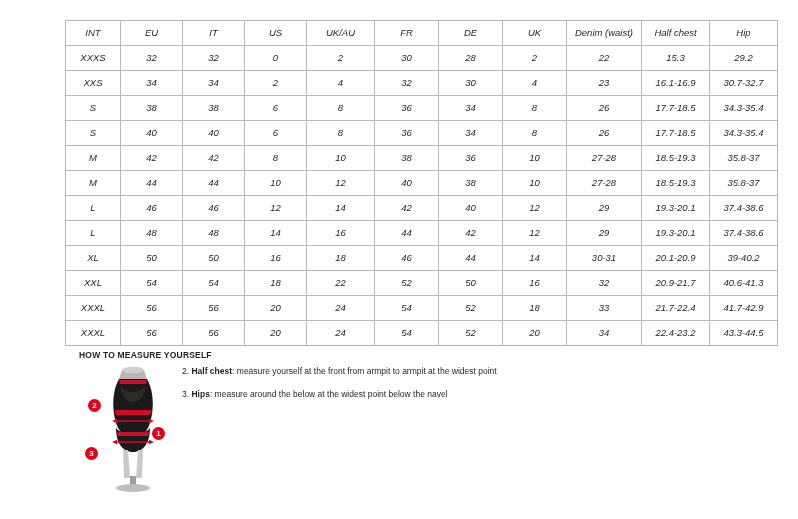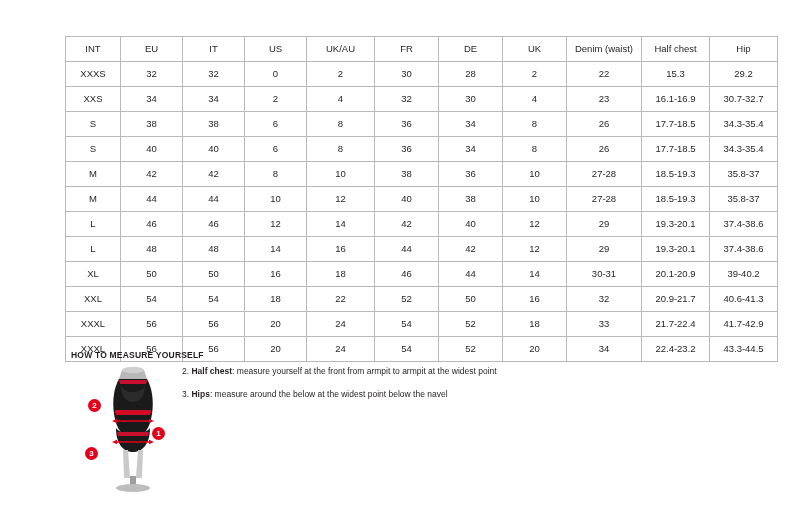--- a/index.html
+++ b/index.html
@@ -17,24 +17,25 @@
   }
   .sheet {
     position: absolute;
     left: 0; top: 0;
     width: 798px;
     height: 519px;
   }
   table.size-table {
     position: absolute;
     left: 65px;
-    top: 36px;
+    top: 20px;
     width: 668px;
     border-collapse: collapse;
     table-layout: fixed;
+    font-style: italic;
   }
   table.size-table th,
   table.size-table td {
     border: 1px solid #b9b9b9;
     height: 24px;
     text-align: center;
     vertical-align: middle;
     font-size: 9.5px;
     font-weight: normal;
     color: #231f20;
@@ -52,21 +53,21 @@
   col.c4 { width: 68px; }
   col.c5 { width: 64px; }
   col.c6 { width: 64px; }
   col.c7 { width: 64px; }
   col.c8 { width: 75px; }
   col.c9 { width: 68px; }
   col.c10 { width: 68px; }
 
   .measure-title {
     position: absolute;
-    left: 71px;
+    left: 79px;
     top: 350px;
     font-size: 8.5px;
     font-weight: bold;
     letter-spacing: 0.2px;
     color: #231f20;
   }
   .figure-wrap {
     position: absolute;
     left: 78px;
     top: 366px;

